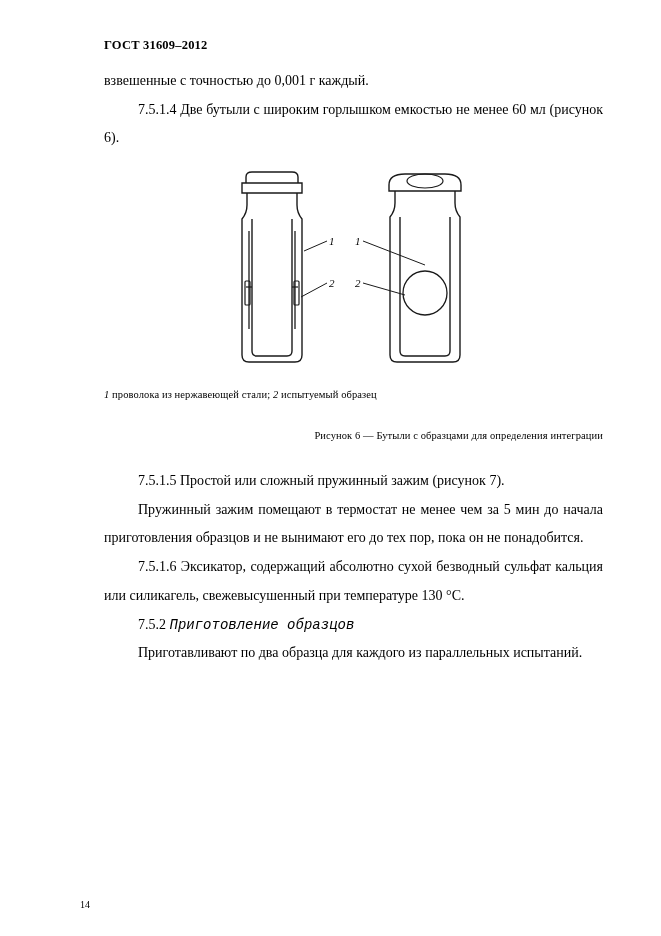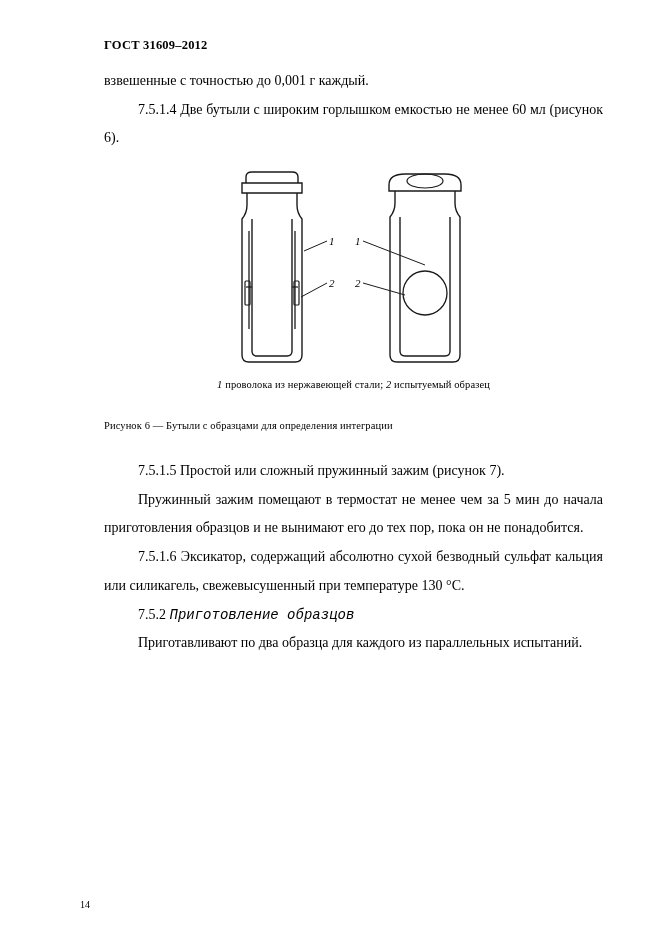--- a/index.html
+++ b/index.html
@@ -39,30 +39,30 @@
   p.indent {
     text-indent: 34px;
   }
   .fig-wrap {
     margin-top: 16px;
     margin-bottom: 4px;
     display: flex;
     justify-content: center;
   }
   .legend {
-    text-align: center;
+    text-align: left;
     font-size: 10.5px;
-    margin-top: 10px;
+    margin-top: 20px;
     letter-spacing: 0.1px;
   }
   .legend i {
     font-style: italic;
   }
   .fig-caption {
-    text-align: left;
+    text-align: right;
     font-size: 10.5px;
     margin-top: 30px;
     margin-bottom: 26px;
     letter-spacing: 0.1px;
   }
   .italic {
     font-style: italic;
     font-family: Liberation Mono, monospace;
   }
   .page-number {

